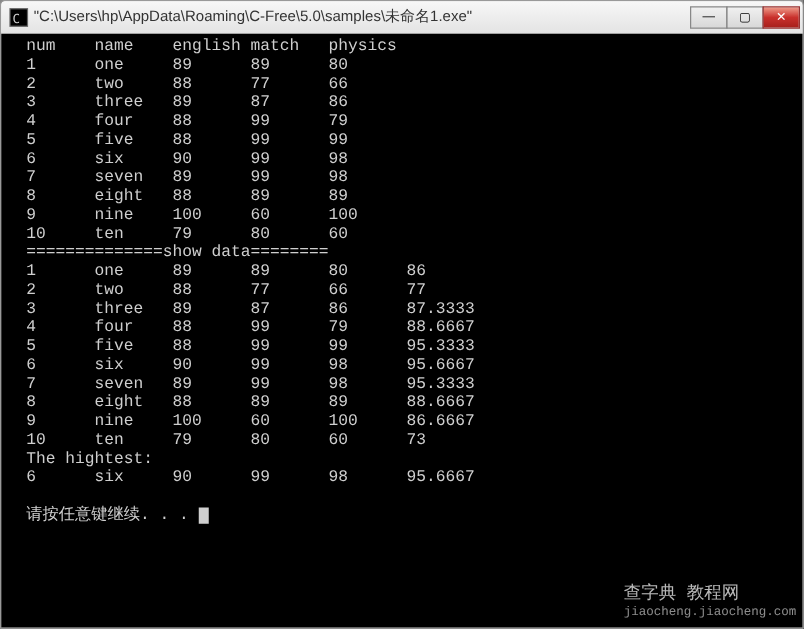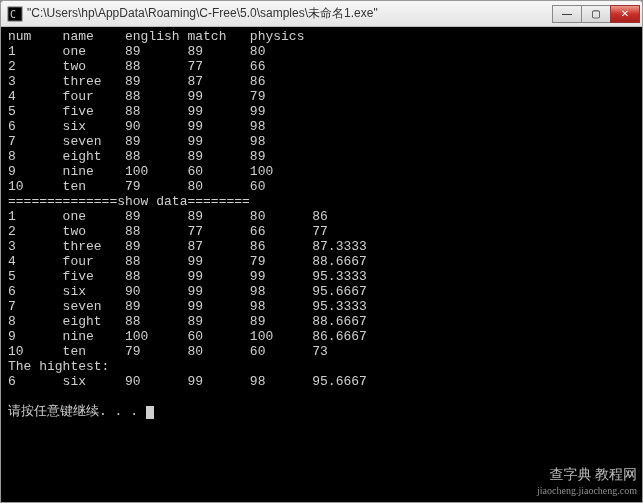--- a/index.html
+++ b/index.html
@@ -4,23 +4,23 @@
 <style>
 *{margin:0;padding:0;box-sizing:border-box}
 body{background:#888;font-family:Consolas,"Courier New",monospace;width:643px;height:503px;overflow:hidden;position:relative}
 .window{background:#fff;border:1px solid #999;border-radius:4px 4px 0 0;width:643px;height:503px;display:flex;flex-direction:column}
 .titlebar{height:26px;background:linear-gradient(#f7f7f7,#e4e4e4);border-bottom:1px solid #bbb;display:flex;align-items:center;padding:0 2px;border-radius:4px 4px 0 0}
 .title-icon{width:16px;height:16px;margin:0 4px;display:inline-block}
 .title-text{flex:1;font-family:"Segoe UI",Tahoma,sans-serif;font-size:12px;color:#333;white-space:nowrap;overflow:hidden}
 .btns{display:flex;gap:0}
 .wbtn{width:30px;height:18px;border:1px solid #888;background:linear-gradient(#f0f0f0,#d8d8d8);display:flex;align-items:center;justify-content:center;font-size:10px;font-family:Tahoma,sans-serif;margin-left:-1px}
 .wbtn.close{background:linear-gradient(#e98,#c9302c,#a8201c);color:#fff;border-color:#933}
-.console{flex:1;background:#000;color:#cfcfcf;font-size:13px;line-height:15px;padding:2px 7px;white-space:pre;overflow:hidden;position:relative}
+.console{flex:1;background:#000;color:#cfcfcf;font-size:13px;line-height:15px;padding:2px 20px;white-space:pre;overflow:hidden;position:relative}
 .cursor{display:inline-block;width:8px;height:13px;background:#cfcfcf;vertical-align:text-bottom}
-.watermark{position:absolute;right:6px;bottom:4px;font-family:Liberation Serif, serif;font-size:14px;color:rgba(230,230,230,0.8);text-align:right;line-height:16px;text-shadow:0 0 3px rgba(0,0,0,0.8)}
+.watermark{position:absolute;right:6px;bottom:4px;font-family:Liberation Mono, monospace;font-size:14px;color:rgba(230,230,230,0.8);line-height:16px;text-shadow:0 0 3px rgba(0,0,0,0.8)}
 .watermark .url{font-size:10px;color:rgba(200,200,200,0.7)}
 </style>
 </head>
 <body>
 
 <div class="window">
   <div class="titlebar">
     <span class="title-icon">
       <svg width="16" height="16">
           <rect x="1" y="1" width="14" height="14" fill="#000" stroke="#666"></rect>

